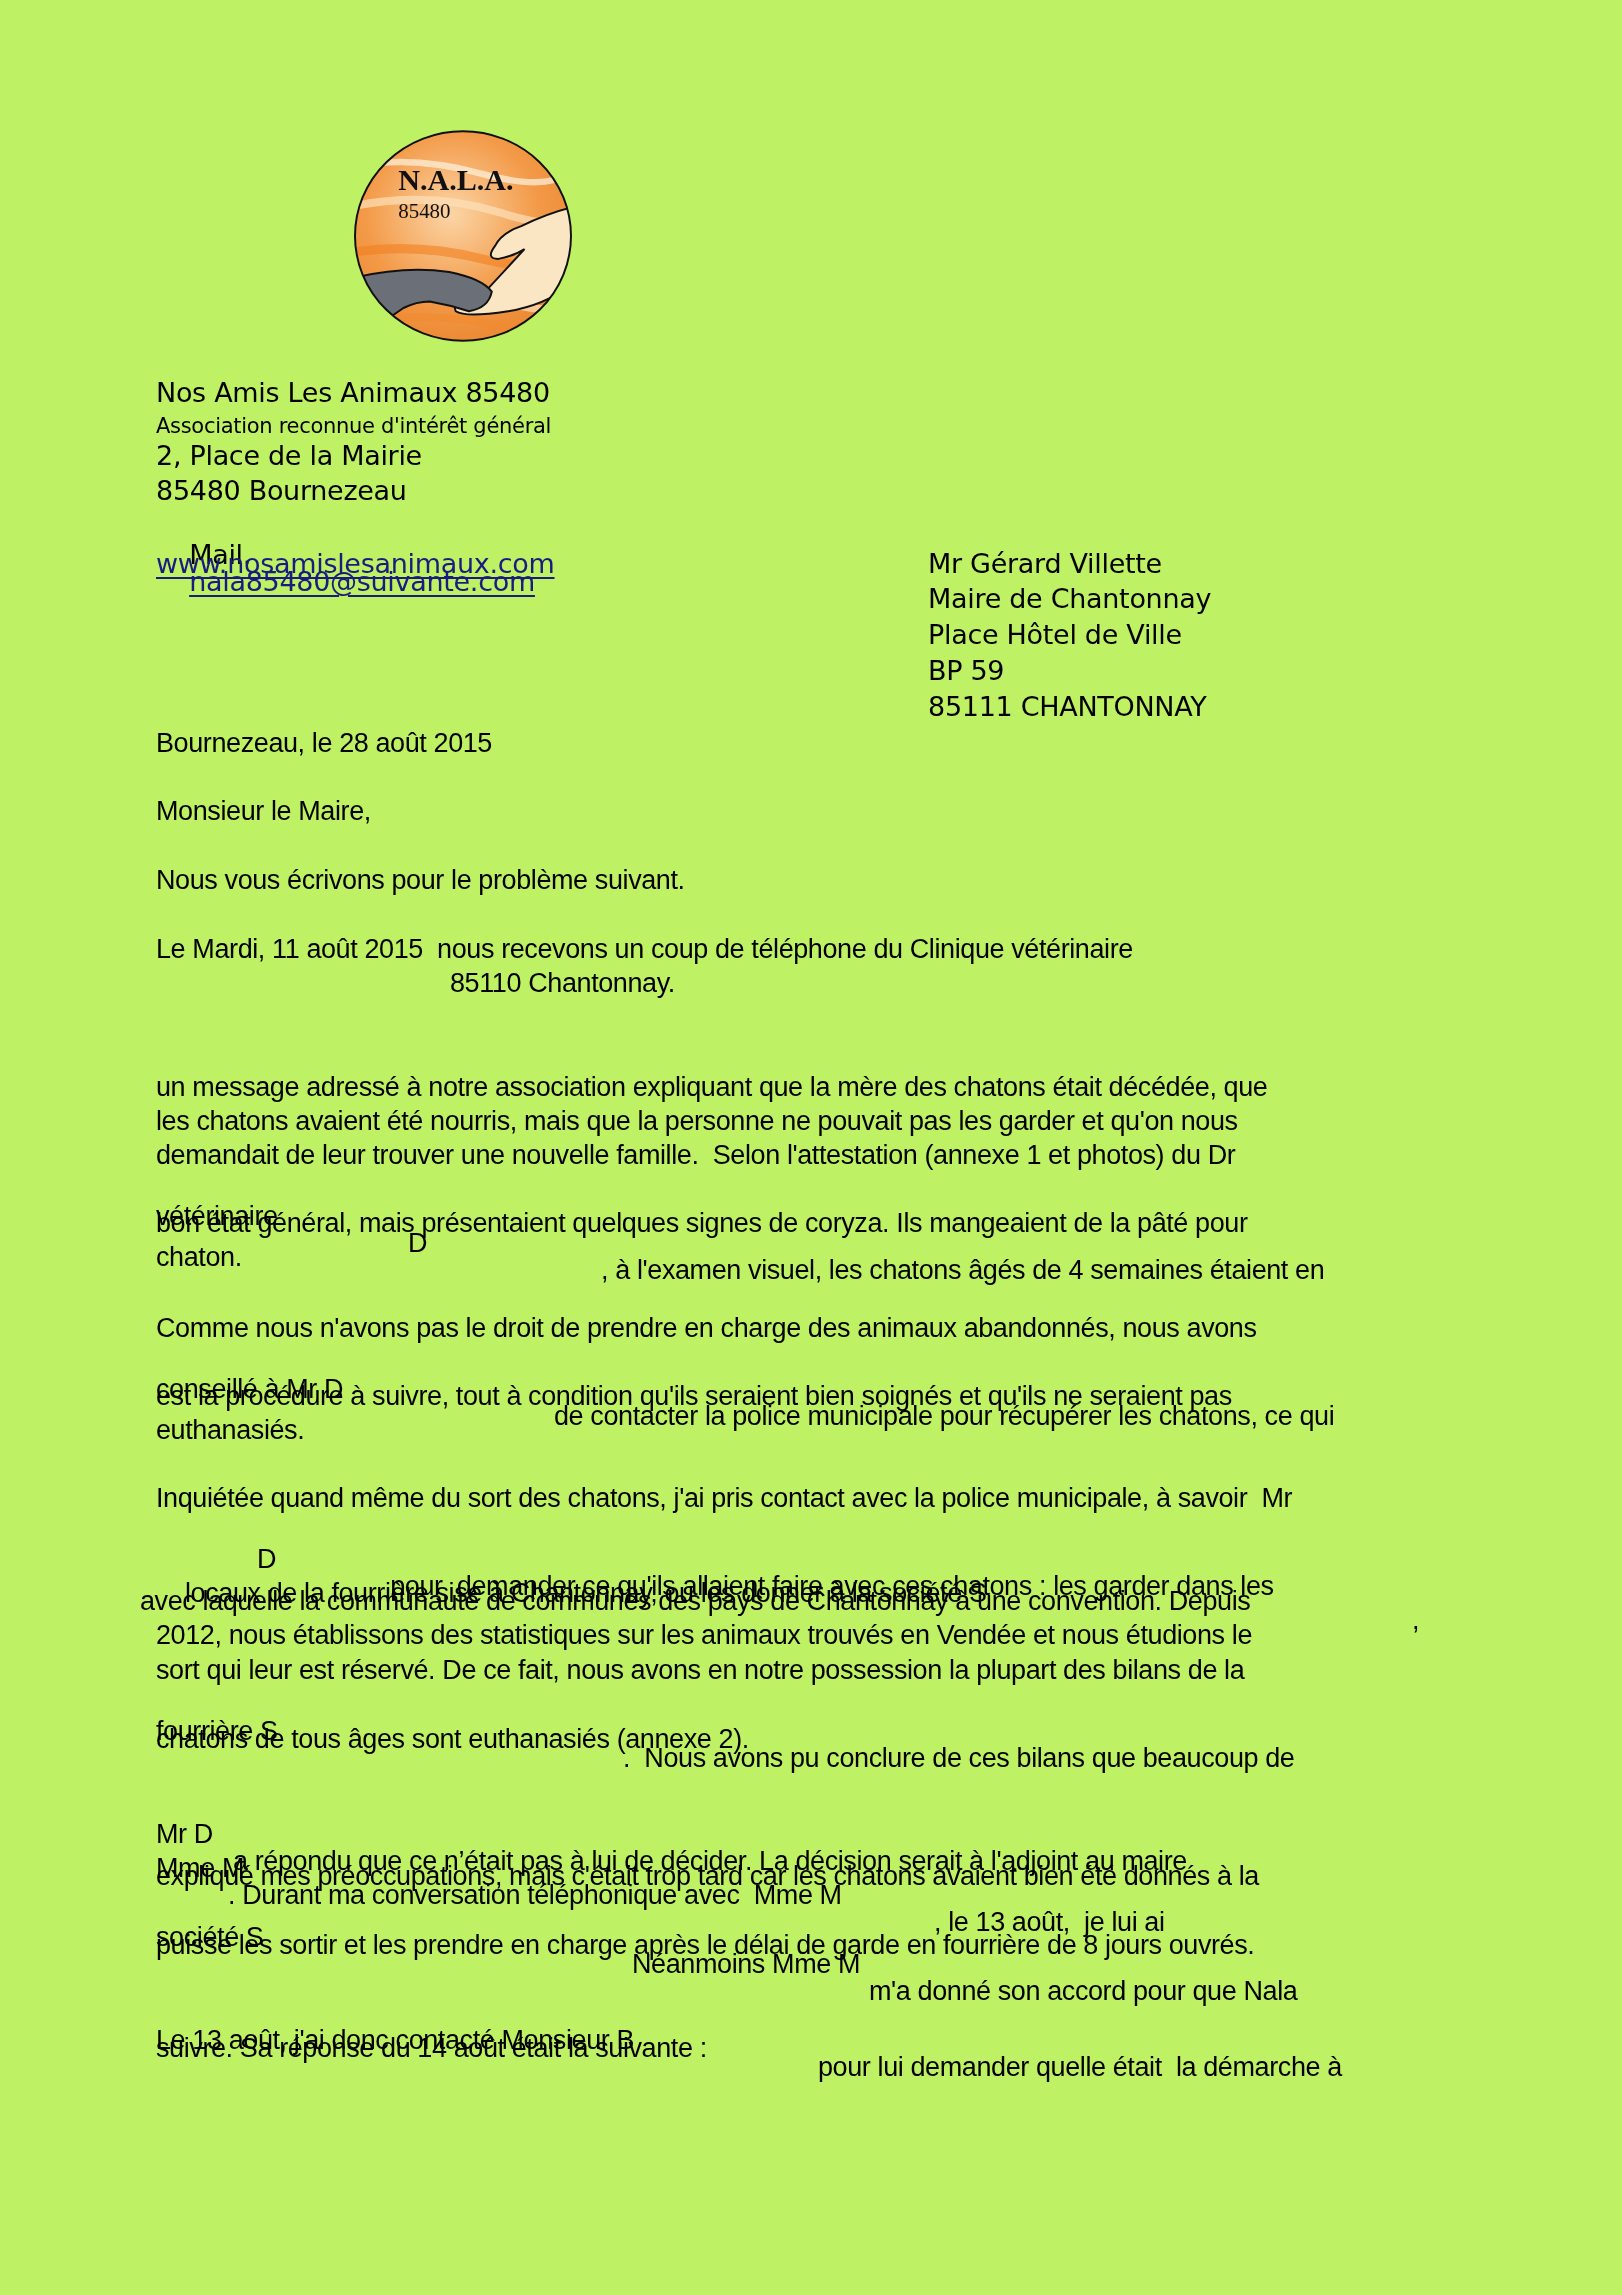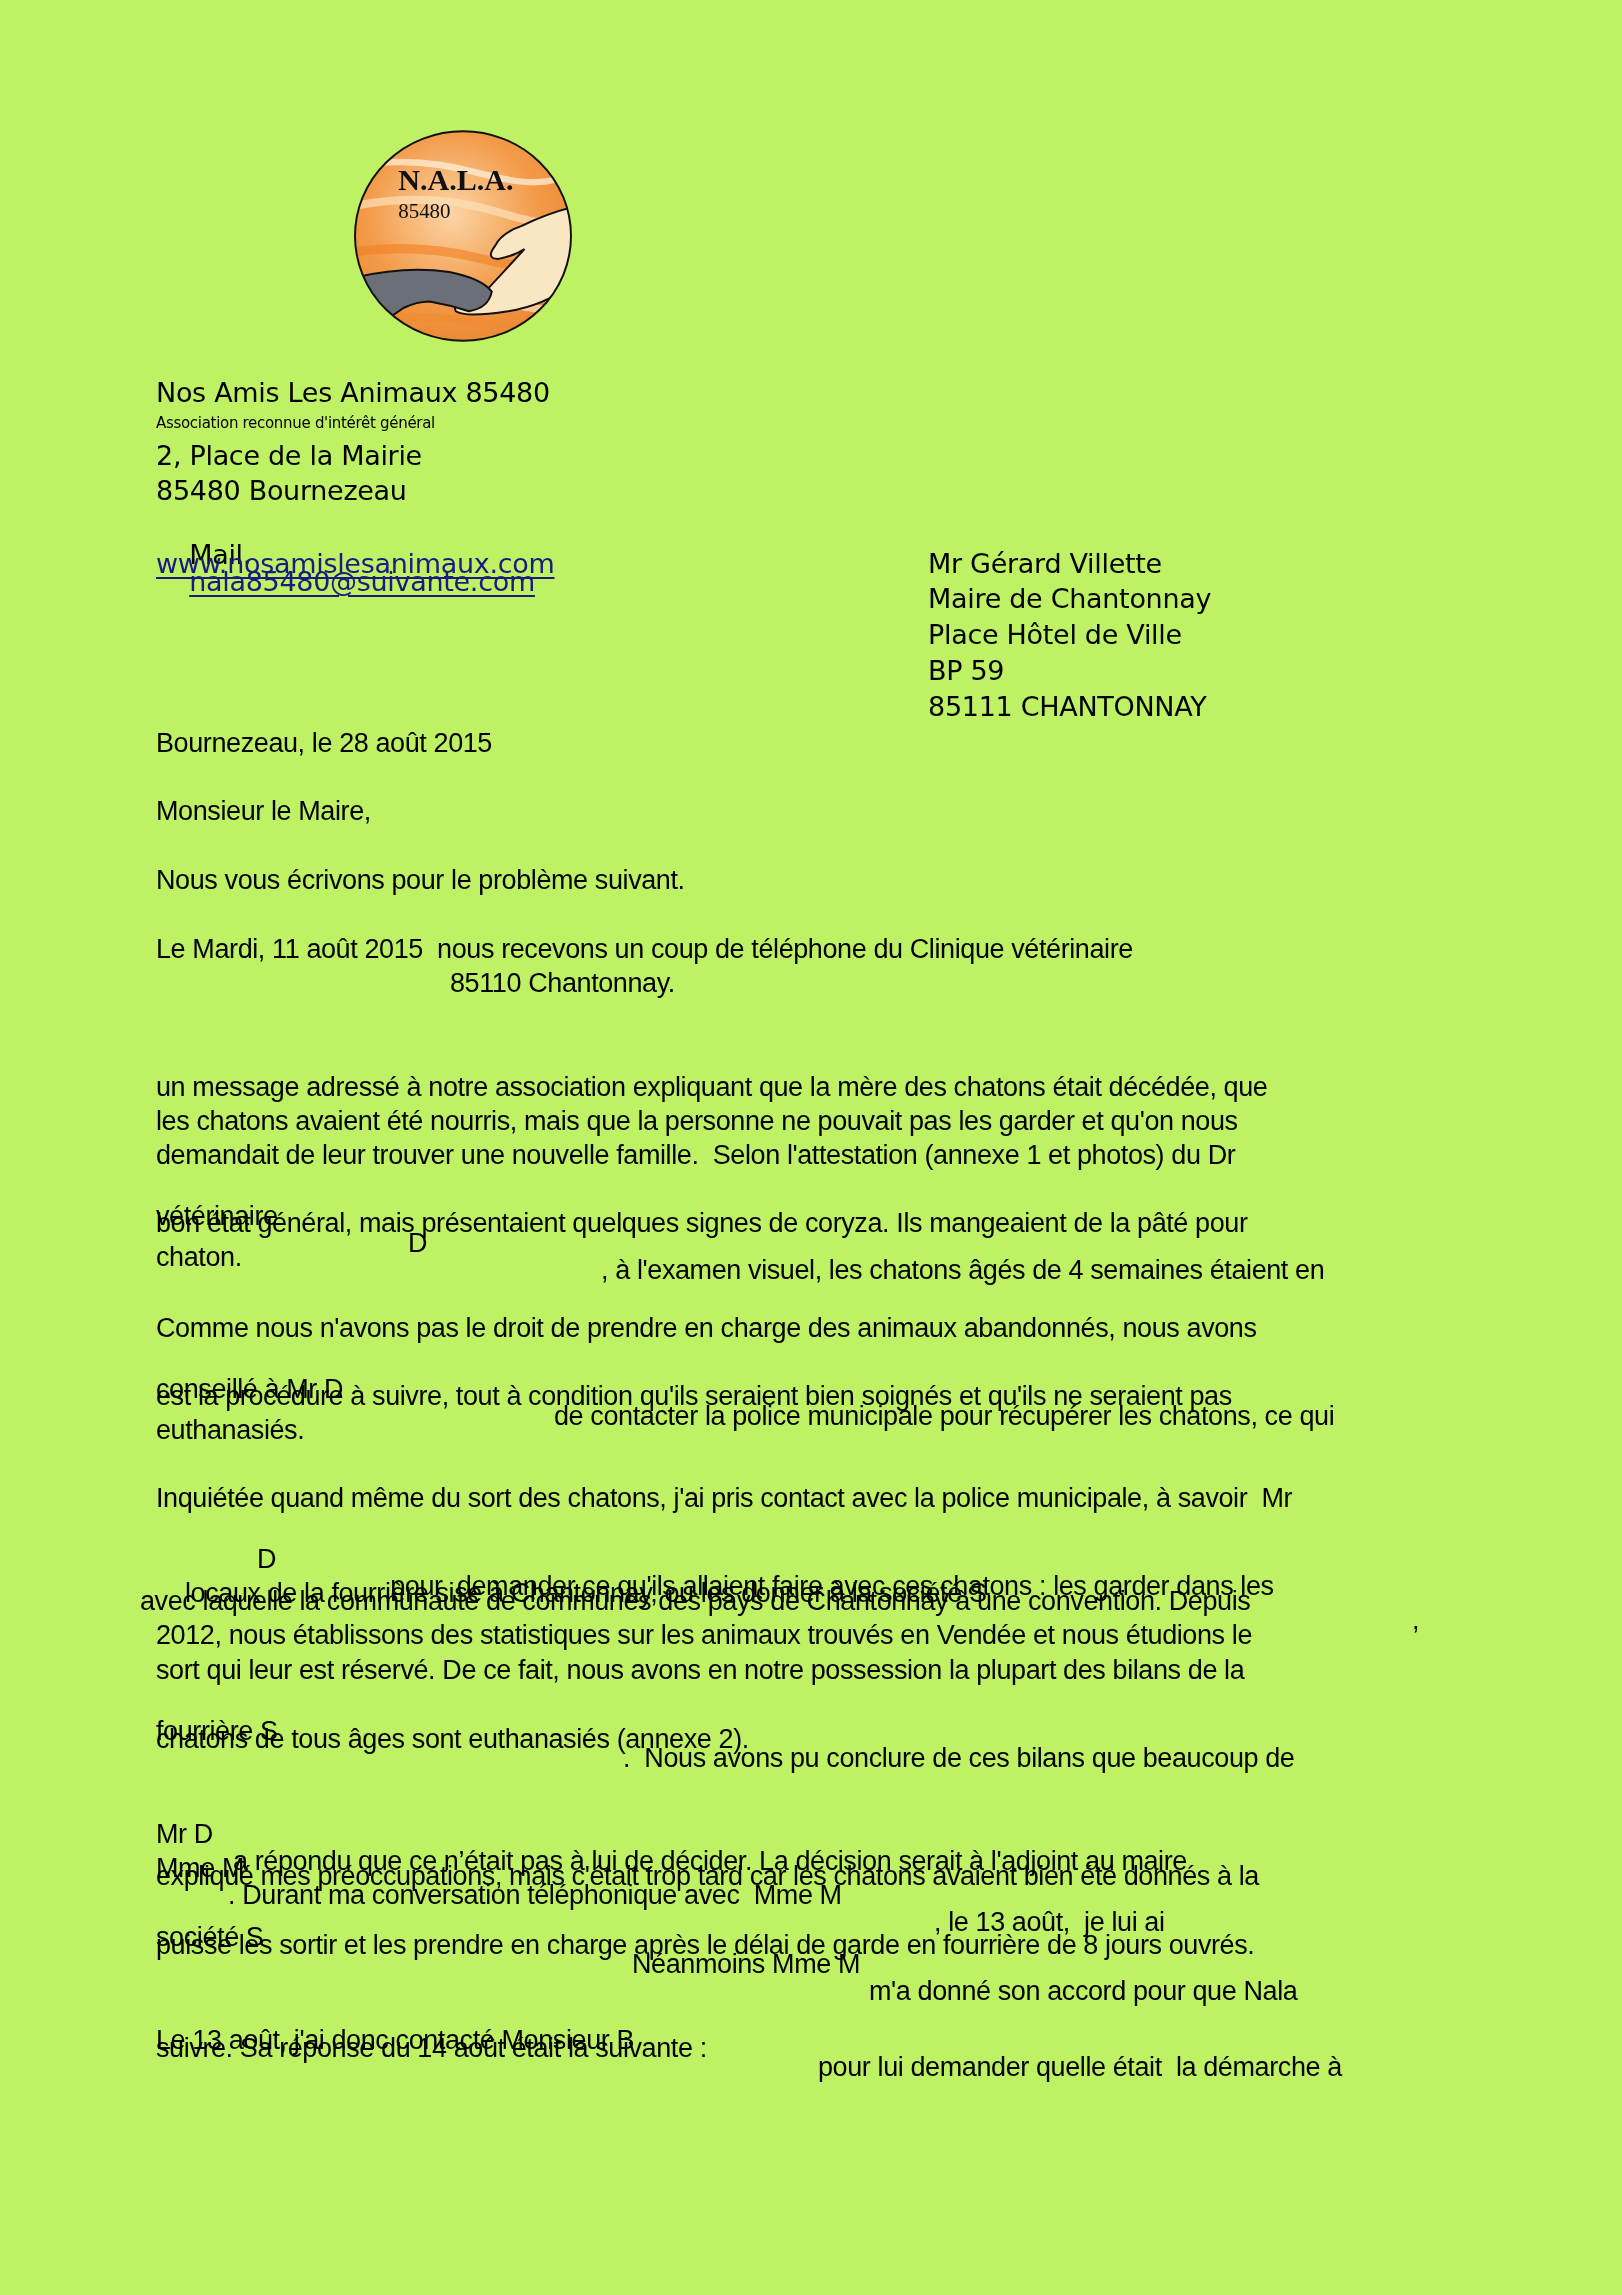--- a/index.html
+++ b/index.html
@@ -1,21 +1,21 @@
 <!DOCTYPE html>
 <html style="font-size:10.5px"><head>
 <meta charset="utf-8">
 <style>
   html, body { margin: 0; padding: 0; background: #ffffff; }
   body { width: 1622px; height: 2295px; position: relative; overflow: hidden; }
   .page { position: absolute; left: 0; top: 0; width: 1622px; height: 2295px; background: #bef264; }
   .ln { position: absolute; white-space: pre; color: #000; line-height: 1; }
   .body { font-family: "Liberation Sans", sans-serif; font-size: 27px; transform-origin: 0 100%; }
   .head { font-family: "DejaVu Sans", sans-serif; font-size: 27px; letter-spacing: -0.3px; }
-  .head-small { font-family: "DejaVu Sans", sans-serif; font-size: 15px; letter-spacing: -0.3px; }
+  .head-small { font-family: "DejaVu Sans", sans-serif; font-size: 21px; letter-spacing: -0.3px; }
   .link { color: #1a1a80; text-decoration: underline; text-decoration-thickness: 2px; text-underline-offset: 3.9px; }
   .seg { position: absolute; white-space: pre; }
   #logo { position: absolute; left: 351px; top: 128px; width: 224px; height: 216px; }
 </style>
 </head>
 <body>
 
 <div class="page">
 
   <svg id="logo" viewBox="0 0 342 330">

